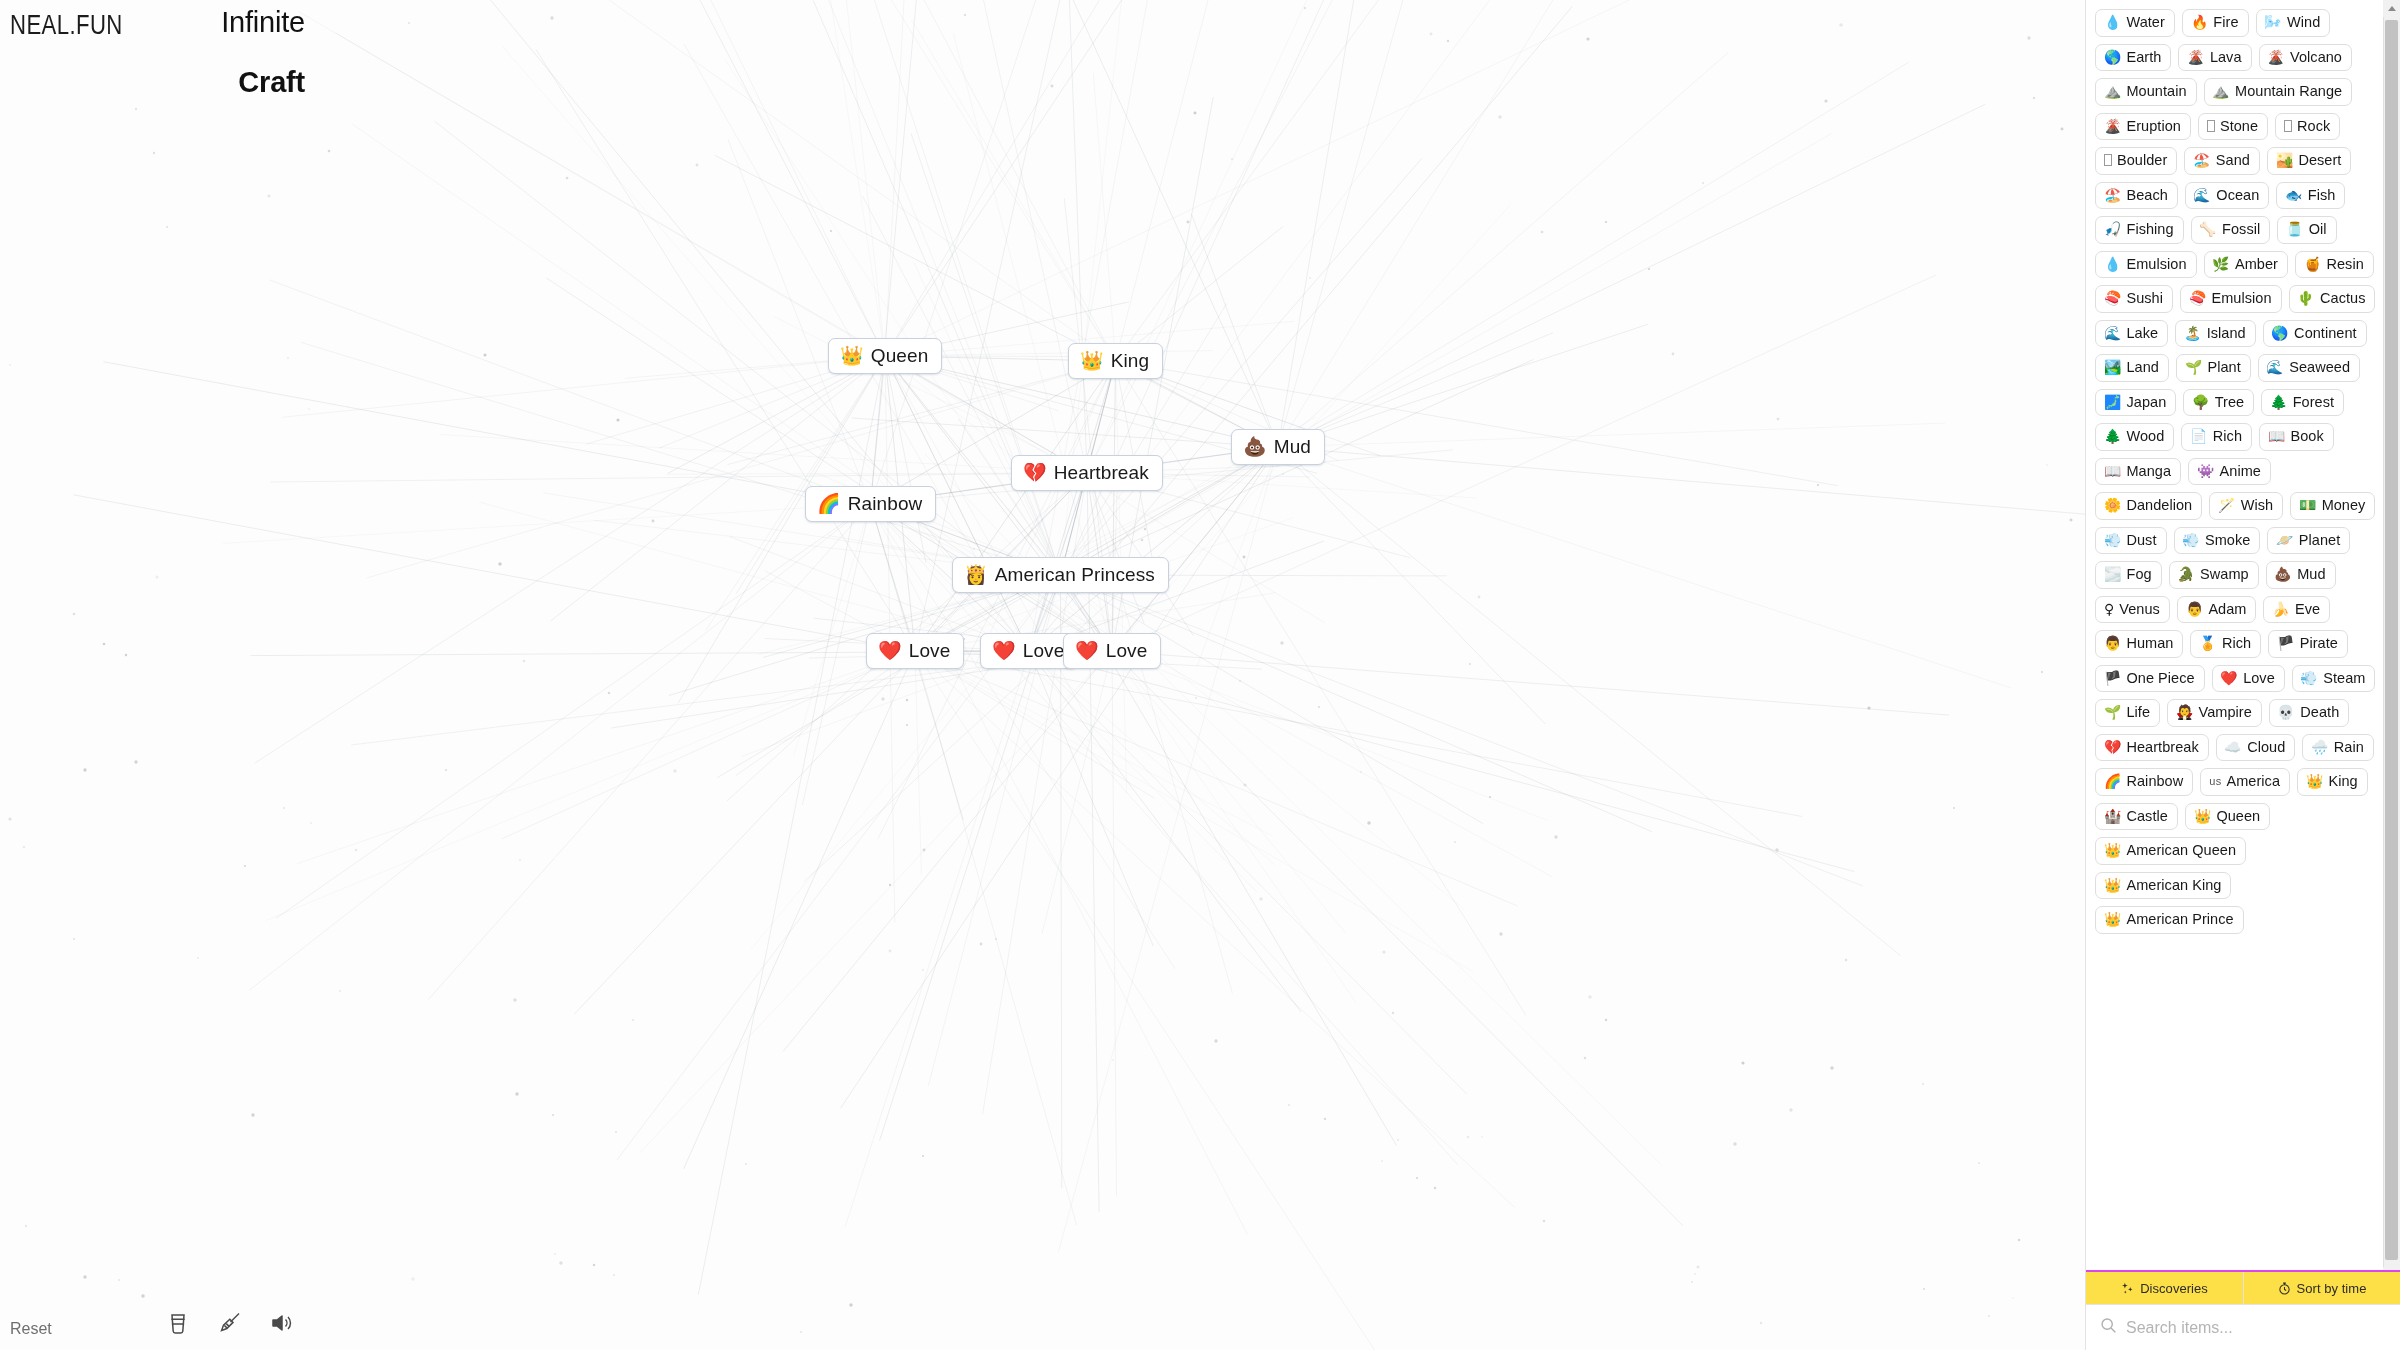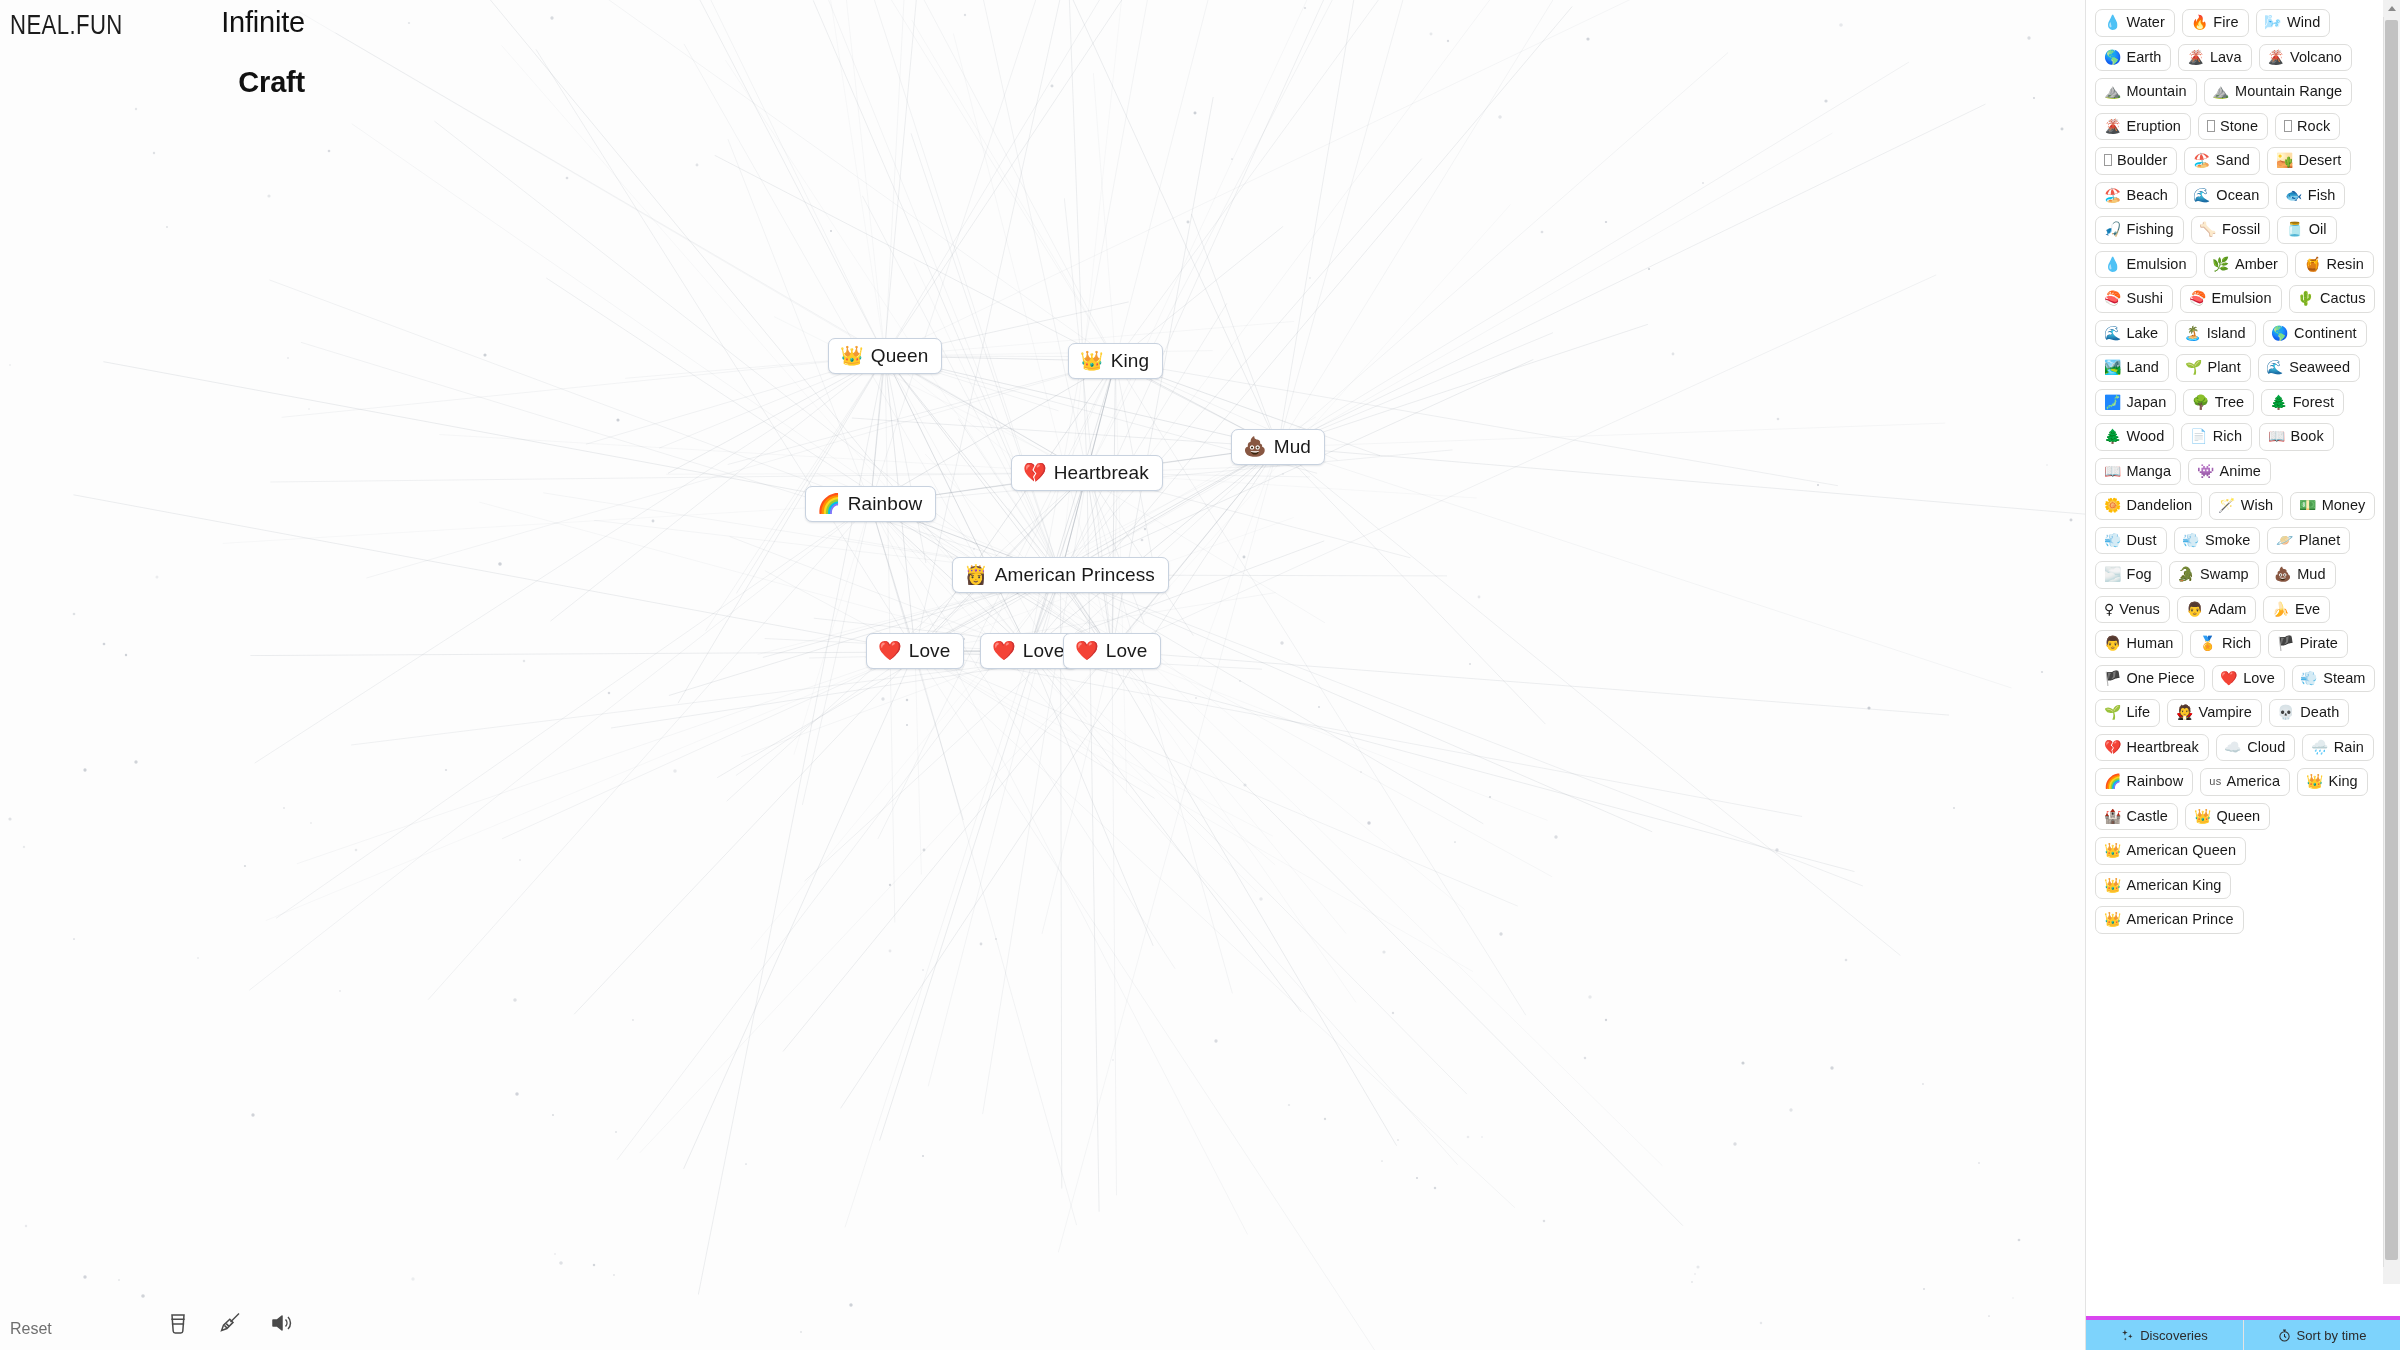--- a/index.html
+++ b/index.html
@@ -187,23 +187,23 @@
     right: 2px; top: 20px;
     width: 13px; height: 1240px;
     background: #c2c2c2;
     border-radius: 2px;
     cursor: pointer;
   }
 
   #tabs {
     flex: 0 0 auto;
     display: flex;
-    border-top: 4px solid #d946ef;
+    border-top: 2px solid #d946ef;
     height: 34px;
-    background: #7dd3fc;
+    background: #fde047;
   }
   .tab {
     flex: 1 1 50%;
     display: flex;
     align-items: center;
     justify-content: center;
     gap: 6px;
     font-size: 13px;
     color: #2b2b2b;
     cursor: pointer;
@@ -1026,14 +1026,23 @@
         <span>
           <svg width="13" height="13" viewBox="0 0 14 14" fill="none" stroke="#2b2b2b" stroke-width="1.1">
             <circle cx="7" cy="8" r="5"></circle>
             <path d="M7 5.4V8l1.8 1.2M5.5 1.2h3M7 1.2V3"></path>
           </svg>
         </span>
         <span>Sort by time</span>
       </div>
     </div>
 
+    <div id="searchbar">
+      <span>
+        <svg width="17" height="17" viewBox="0 0 18 18" fill="none" stroke="#b0b0b0" stroke-width="1.5">
+          <circle cx="7.6" cy="7.6" r="5.4"></circle>
+          <path d="M11.6 11.6 16.2 16.2"></path>
+        </svg>
+      </span>
+      <input type="text" placeholder="Search items..." style="">
+    </div>
   </div>
 </div>
 
 </body></html>

